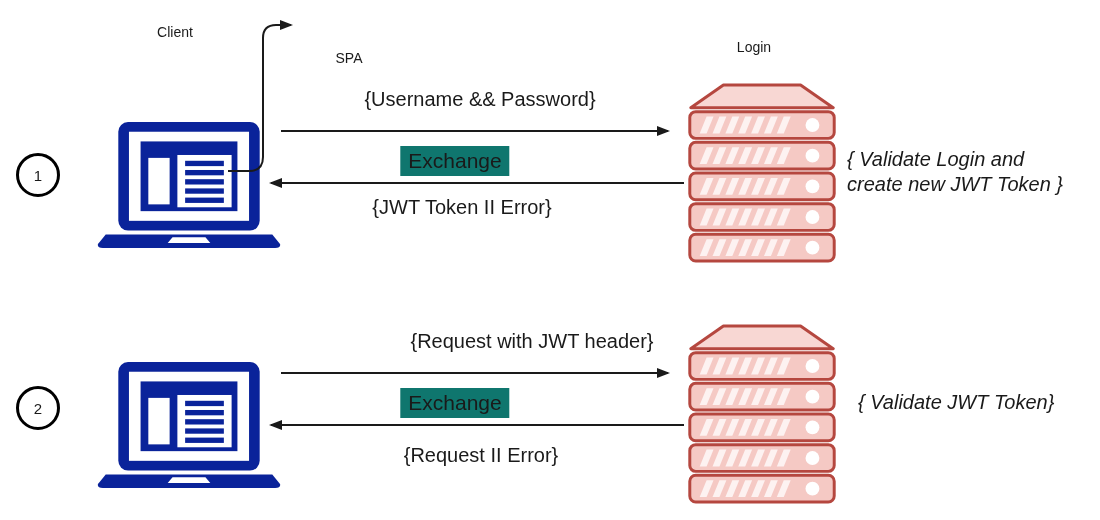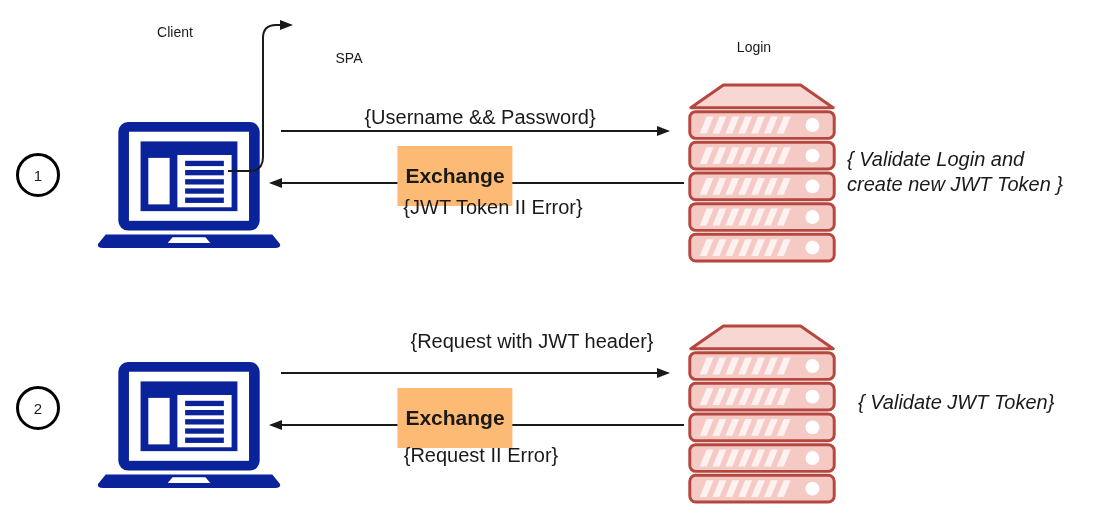--- a/index.html
+++ b/index.html
@@ -8,21 +8,21 @@
     font-family:"Liberation Sans",sans-serif;color:#1a1a1a;
     position:relative;overflow:hidden;
   }
   .stage{position:absolute;left:0;top:0;width:1100px;height:520px;}
   svg.layer{position:absolute;left:0;top:0;}
   .abs{position:absolute;}
   .lbl{font-size:14px;transform:translateX(-50%);white-space:nowrap;}
   .msg{font-size:20px;transform:translateX(-50%);white-space:nowrap;}
   .exchange{
     font-size:21px;transform:translateX(-50%);white-space:nowrap;
-    background:#fdba74;padding:18px 8px;font-weight:bold;
+    background:#0f766e;padding:3px 8px;
   }
   .note{font-size:20px;line-height:25px;white-space:pre-line;font-style:italic;}
   .step{
     width:44px;height:44px;border:3px solid #000;border-radius:50%;
     display:flex;align-items:center;justify-content:center;
     font-size:15px;background:#fff;box-sizing:border-box;
   }
 </style>
 </head>
 <body>
@@ -89,23 +89,23 @@
     <path d="M281,373 H668" fill="none" stroke="#1a1a1a" stroke-width="2" marker-end="url(#ah)"></path>
     <path d="M684,425 H271" fill="none" stroke="#1a1a1a" stroke-width="2" marker-end="url(#ah)"></path>
   </svg>
 
   <div class="abs step" style="left:16px;top:153px;">
     <span>1</span>
   </div>
   <div class="abs lbl" style="left:175px;top:24px;">Client</div>
   <div class="abs lbl" style="left:349px;top:15px;margin-top:35px;">SPA</div>
   <div class="abs lbl" style="left:754px;top:39px;">Login</div>
-  <div class="abs msg" style="left:480px;top:88px;margin-top:18px;">{Username &amp;&amp; Password}</div>
+  <div class="abs msg" style="left:480px;top:88px;">{Username &amp;&amp; Password}</div>
   <div class="abs exchange" style="left:455px;top:146px;">Exchange</div>
-  <div class="abs msg" style="left:493px;top:196px;">{JWT Token II Error}</div>
+  <div class="abs msg" style="left:462px;top:196px;">{JWT Token II Error}</div>
   <div class="abs note" style="left:847px;top:147px;">{ Validate Login and
 create new JWT Token }</div>
 
   <div class="abs step" style="left:16px;top:386px;">
     <span>2</span>
   </div>
   <div class="abs msg" style="left:484px;top:330px;margin-left:48px;">{Request with JWT header}</div>
   <div class="abs exchange" style="left:455px;top:388px;">Exchange</div>
   <div class="abs msg" style="left:481px;top:444px;">{Request II Error}</div>
   <div class="abs note" style="left:858px;top:390px;">{ Validate JWT Token}</div>

